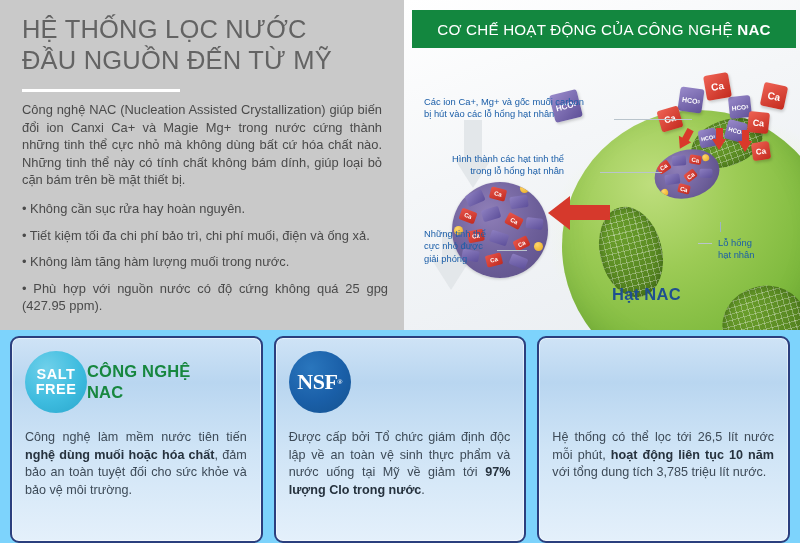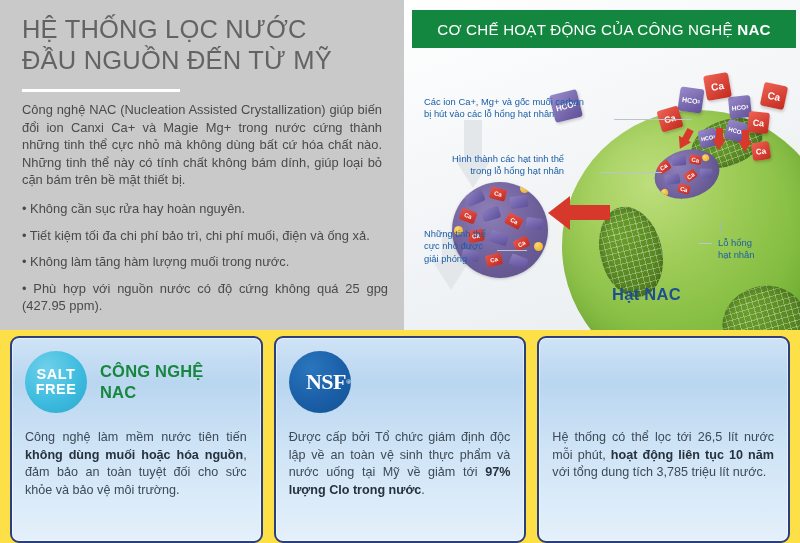--- a/index.html
+++ b/index.html
@@ -2,21 +2,21 @@
 <html><head>
 <meta charset="utf-8">
 <style>
   * { box-sizing: border-box; margin: 0; padding: 0; }
   html, body {
     width: 800px; height: 543px;
     background: #ffffff;
     font-family: "Liberation Sans", sans-serif;
     overflow: hidden;
   }
-  .page { position: relative; width: 800px; height: 543px; background:#fde047; }
+  .page { position: relative; width: 800px; height: 543px; background:#7dd3fc; }
 
   
   .left-panel {
     position: absolute; left: 0; top: 0; width: 404px; height: 330px;
     background: #c9c9c9;
   }
   .left-inner { padding: 14px 16px 0 22px; }
   .title {
     color: #636363;
     font-size: 25.5px;
@@ -164,32 +164,32 @@
     display: flex; gap: 11px; padding: 0 10px;
   }
   .card {
     flex: 1 1 0; position: relative;
     border: 2px solid #2b3f7e; border-radius: 9px;
     background: linear-gradient(180deg, #cfe3f6 0%, #b9d6f0 22%, #cfe4f6 55%, #e4f0fb 100%);
     box-shadow: inset 0 0 0 1px rgba(255,255,255,.5);
     overflow: hidden;
     padding: 13px 14px 12px 13px;
   }
-  .card-head { display: flex; align-items: center; gap: 13px; min-height: 62px; }
+  .card-head { display: flex; align-items: center; gap: 0; min-height: 62px; }
   .badge { flex: 0 0 auto; }
   .badge-salt {
     width: 62px; height: 62px; border-radius: 50%;
     background: radial-gradient(circle at 35% 28%, #6fd0ea 0%, #3ebcdf 55%, #2aa6cc 100%);
     display:flex; flex-direction:column; align-items:center; justify-content:center;
     color:#fff; font-weight:700; font-size:14.5px; line-height:15px; letter-spacing:.5px;
   }
   .badge-nsf {
     width: 62px; height: 62px; border-radius: 50%;
     background: radial-gradient(circle at 35% 28%, #2a76bd 0%, #1a5fa8 55%, #14528f 100%);
-    display:flex; align-items:center; justify-content:flex-end;
+    display:flex; align-items:center; justify-content:center;
     color:#fff; font-weight:700; font-size:22px; letter-spacing:-.5px;
     font-family: "Liberation Serif", serif;
   }
   .badge-nsf .reg { font-size: 7px; vertical-align: -6px; font-weight: 700; }
   .badge-years {
     width: 62px; height: 62px; border-radius: 50%;
     background: radial-gradient(circle at 35% 28%, #a9d45f 0%, #8cc63f 55%, #74ae2c 100%);
     position: relative;
     display:flex; flex-direction:column; align-items:center; justify-content:center;
     color:#fff;
@@ -353,21 +353,21 @@
 
     <div class="card">
       <div class="card-head">
         <div class="badge badge-salt">
           <span>SALT</span>
           <span>FREE</span>
         </div>
         <div class="card-title">CÔNG NGHỆ
 NAC</div>
       </div>
-      <div class="card-body"><span>Công nghệ làm mềm nước tiên tiến </span><b>không dùng muối hoặc hóa nguồn</b><span>, đảm bảo an toàn tuyệt đối cho sức khỏe và bảo vệ môi trường.</span></div>
+      <div class="card-body"><span>Công nghệ làm mềm nước tiên tiến </span><b>nghệ dùng muối hoặc hóa chất</b><span>, đảm bảo an toàn tuyệt đối cho sức khỏe và bảo vệ môi trường.</span></div>
     </div>
 
     <div class="card">
       <div class="card-head">
         <div class="badge badge-nsf">
           <span>NSF</span>
             <span class="reg">®</span>
         </div>
       </div>
       <div class="card-body"><span>Được cấp bởi Tổ chức giám định độc lập về an toàn vệ sinh thực phẩm và nước uống tại Mỹ về giảm tới </span><b>97% lượng Clo trong nước</b><span>.</span></div>

